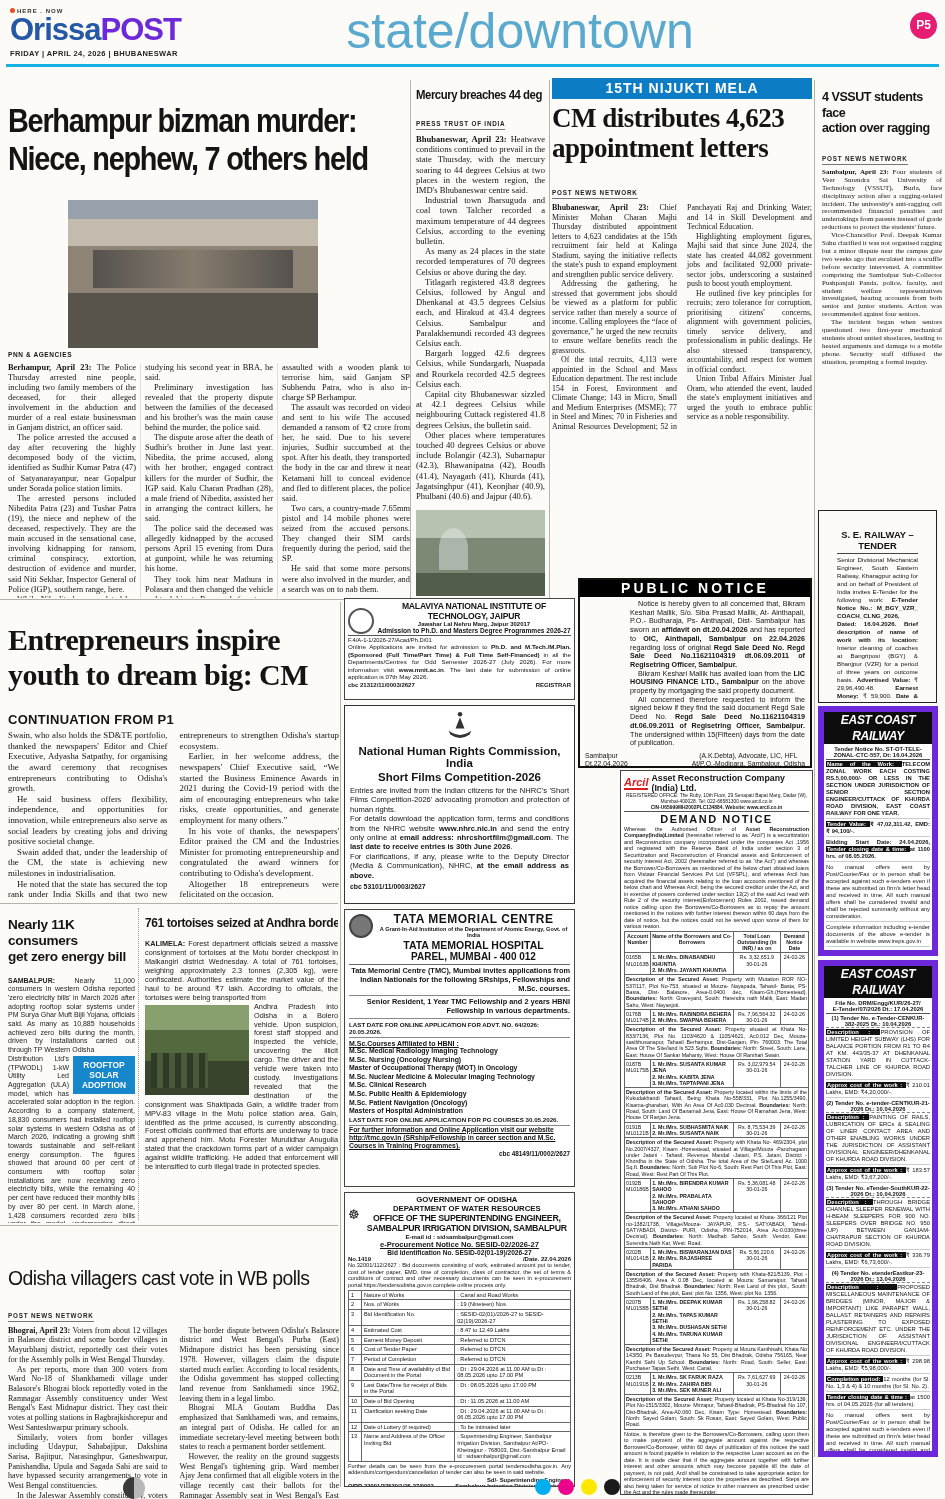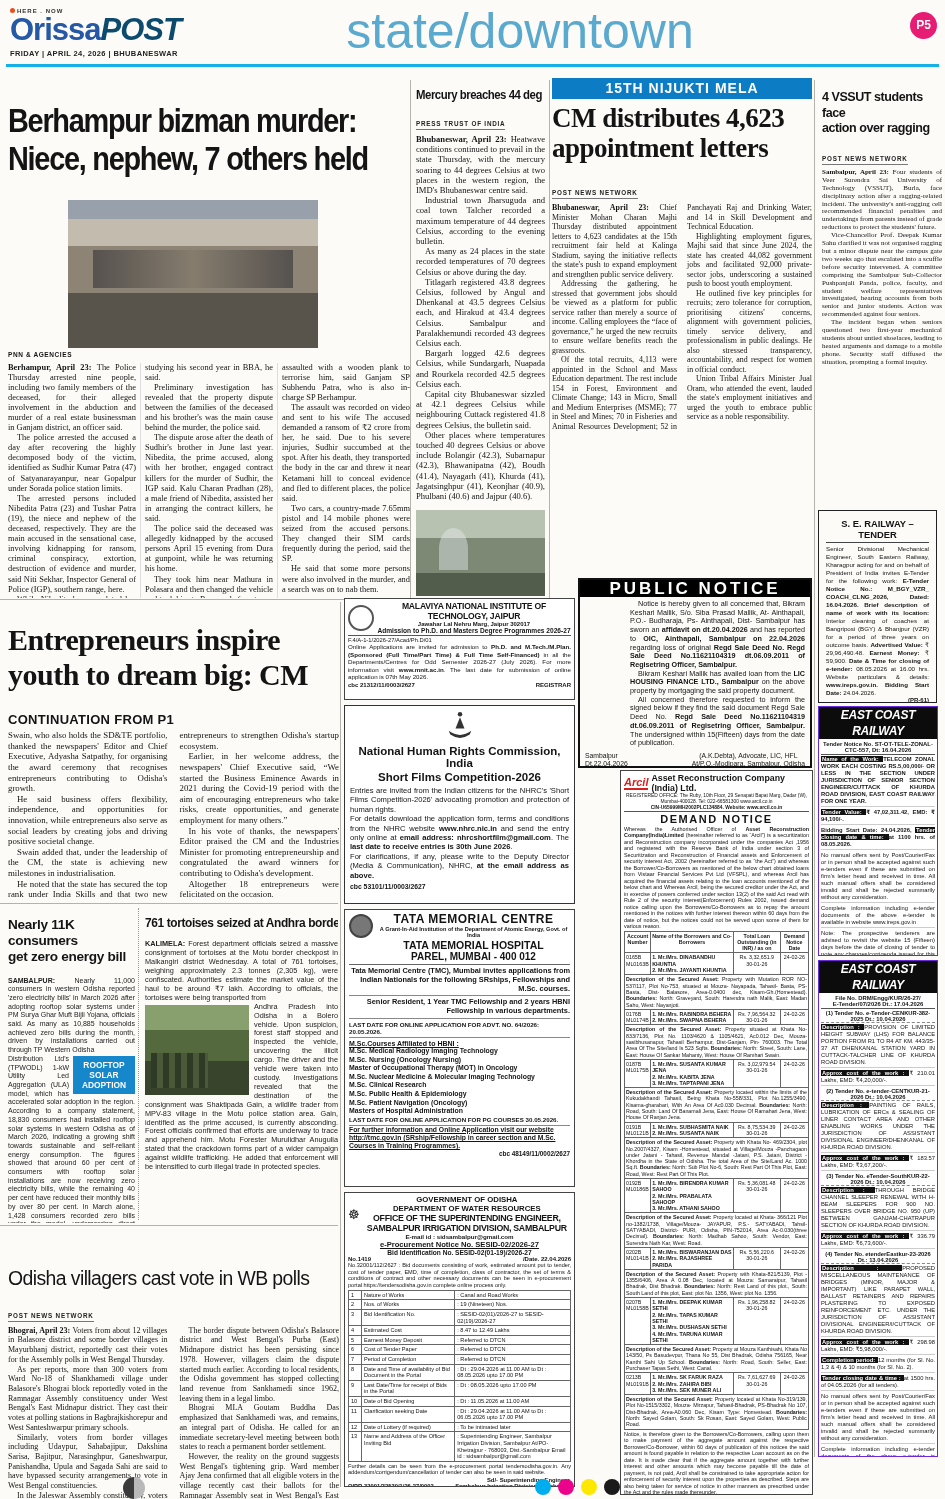--- a/index.html
+++ b/index.html
@@ -9,21 +9,21 @@
   .sans{font-family:"Liberation Sans","DejaVu Sans",sans-serif;}
   p{margin:0;}
   strong{font-weight:700;}
 
   
   .logo{left:10px;top:8px;}
   .tagline{font-size:6px;font-weight:700;letter-spacing:1px;color:#333;}
   .tagline .dot{display:inline-block;width:5px;height:5px;border-radius:50%;background:#e8501a;margin-right:2px;}
   .brand{font-size:31px;font-weight:900;letter-spacing:-1px;line-height:32px;}
   .brand .o{color:#2558a5;}
-  .brand .p{color:#0c4a6e;font-style:italic;}
+  .brand .p{color:#6d28d9;}
   .dateline{font-size:7.5px;font-weight:700;letter-spacing:.4px;color:#222;margin-top:3px;}
   .section-title{left:290px;top:0;width:460px;text-align:center;font-size:50px;font-weight:300;
                  color:#5aa9ce;letter-spacing:0;line-height:62px;}
   .page-badge{right:8px;top:12px;width:27px;height:27px;border-radius:50%;background:#e71d73;color:#fff;
               font-size:12px;font-weight:800;text-align:center;line-height:27px;}
   .rule-cyan{left:6px;top:64px;width:933px;height:3px;background:#14b1e7;}
 
   
   .vline{width:1px;background:#b5b2aa;}
   .hline{height:1px;background:#b5b2aa;}
@@ -74,58 +74,58 @@
   .nj-body{margin-top:4px;height:250px;overflow:hidden;font-size:7.9px;line-height:9.5px;
            column-count:2;column-gap:10px;}
 
   
   .sec-vssut{left:822px;top:78px;width:120px;height:428px;overflow:hidden;}
   .vs-h1{font-family:"Liberation Sans","DejaVu Sans",sans-serif;font-weight:800;font-size:13.5px;line-height:15.5px;
          letter-spacing:-.5px;white-space:pre-line;transform:scaleX(.93);transform-origin:left top;width:108%;}
   .vs-body{margin-top:4px;font-size:7px;line-height:7.9px;}
 
   
-  .sec-setender{left:818px;top:510px;width:119px;height:193px;border:1.5px solid #222;padding:7px;
+  .sec-setender{left:818px;top:510px;width:119px;height:193px;border:1.5px solid #222;padding:18px;
                 box-sizing:border-box;overflow:hidden;font-family:"Liberation Sans","DejaVu Sans",sans-serif;}
   .se-title{font-size:9.4px;font-weight:800;text-align:center;border-bottom:1px solid #444;padding-bottom:2px;margin-bottom:2px;}
   .se-body{font-size:6.2px;line-height:8px;text-align:justify;}
   .se-pr{text-align:right;font-size:6px;font-weight:700;}
 
-  .ecr{left:818px;width:120px;border:1px solid #6d28d9;box-sizing:border-box;overflow:hidden;background:#fff;
+  .ecr{left:818px;width:120px;border:6px solid #6d28d9;box-sizing:border-box;overflow:hidden;background:#fff;
        font-family:"Liberation Sans","DejaVu Sans",sans-serif;}
   .ecr1{top:706px;height:250px;}
   .ecr2{top:960px;height:497px;}
   .ecr-mast{background:#0c0c0c;color:#fff;font-style:italic;font-weight:900;font-size:12px;text-align:center;
             line-height:16px;letter-spacing:-.3px;transform-origin:center;}
   .ecr-pad{padding:2px 2px;}
   .ecr-notice{font-size:5.9px;font-weight:700;text-align:center;border-bottom:1px solid #555;padding-bottom:1px;margin-bottom:1px;}
   .ecr p{font-size:5.8px;line-height:7px;text-align:justify;margin-bottom:2px;border-bottom:1px solid #ccc;padding-bottom:1px;}
   .inv strong{background:#111;color:#fff;padding:0 1px;}
   .ecr .item-no{font-size:5.8px;font-weight:700;text-align:center;border-bottom:1px dashed #888;margin:1px 0;}
   .ecr .bold p{font-weight:700;}
 
   
   .sec-pn{left:578px;top:578px;width:234px;height:190px;border:2px solid #111;box-sizing:border-box;overflow:hidden;
           font-family:"Liberation Sans","DejaVu Sans",sans-serif;}
-  .pn-bar{background:#000;color:#fff;font-size:17px;font-weight:800;letter-spacing:3px;text-align:center;height:17px;line-height:17px;}
+  .pn-bar{background:#000;color:#fff;font-size:14px;font-weight:800;letter-spacing:3px;text-align:center;height:17px;line-height:17px;}
   .pn-body{padding:3px 5px;font-size:7.2px;line-height:8.7px;text-align:justify;margin-left:45px;}
   .pn-body p{text-indent:8px;}
   .pn-foot{display:flex;justify-content:space-between;padding:1px 5px;font-size:6.8px;line-height:8.2px;}
   .pre{white-space:pre-line;}
 
   
   .sec-entre{left:8px;top:602px;width:331px;height:298px;overflow:hidden;}
   .en-h1{font-size:30px;line-height:35px;font-weight:600;letter-spacing:-.5px;white-space:pre-line;}
   .kicker{font-family:"Liberation Sans","DejaVu Sans",sans-serif;font-size:13px;font-weight:800;letter-spacing:.3px;margin-top:4px;}
   .en-body{margin-top:3px;height:212px;overflow:hidden;font-size:8.8px;line-height:10.6px;column-count:2;column-gap:12px;}
 
   
   .ad{box-sizing:border-box;background:#fff;overflow:hidden;font-family:"Liberation Sans","DejaVu Sans",sans-serif;}
   .sec-mnit{left:344px;top:598px;width:231px;height:102px;border:1px solid #444;padding:2px 3px;}
-  .mn-head{display:flex;align-items:center;gap:3px;border-bottom:1px solid #555;padding-bottom:1px;}
+  .mn-head{display:flex;align-items:flex-end;gap:3px;border-bottom:1px solid #555;padding-bottom:1px;}
   .mn-logo{width:22px;height:22px;border-radius:50%;border:2px double #555;flex:0 0 auto;}
   .mn-ht{flex:1;text-align:center;}
   .mn-t1{font-size:8.6px;font-weight:800;letter-spacing:-.2px;}
   .mn-t2{font-size:6px;font-weight:700;}
   .mn-t3{font-size:6.6px;font-weight:800;}
   .mn-ref{font-size:5.8px;margin-top:1px;}
   .mn-body{font-size:6.2px;line-height:7.6px;text-align:justify;}
   .mn-foot{display:flex;justify-content:space-between;font-size:6px;font-weight:700;margin-top:1px;}
 
   .sec-nhrc{left:344px;top:705px;width:231px;height:199px;border:1.5px solid #333;padding:3px 5px;text-align:center;}

